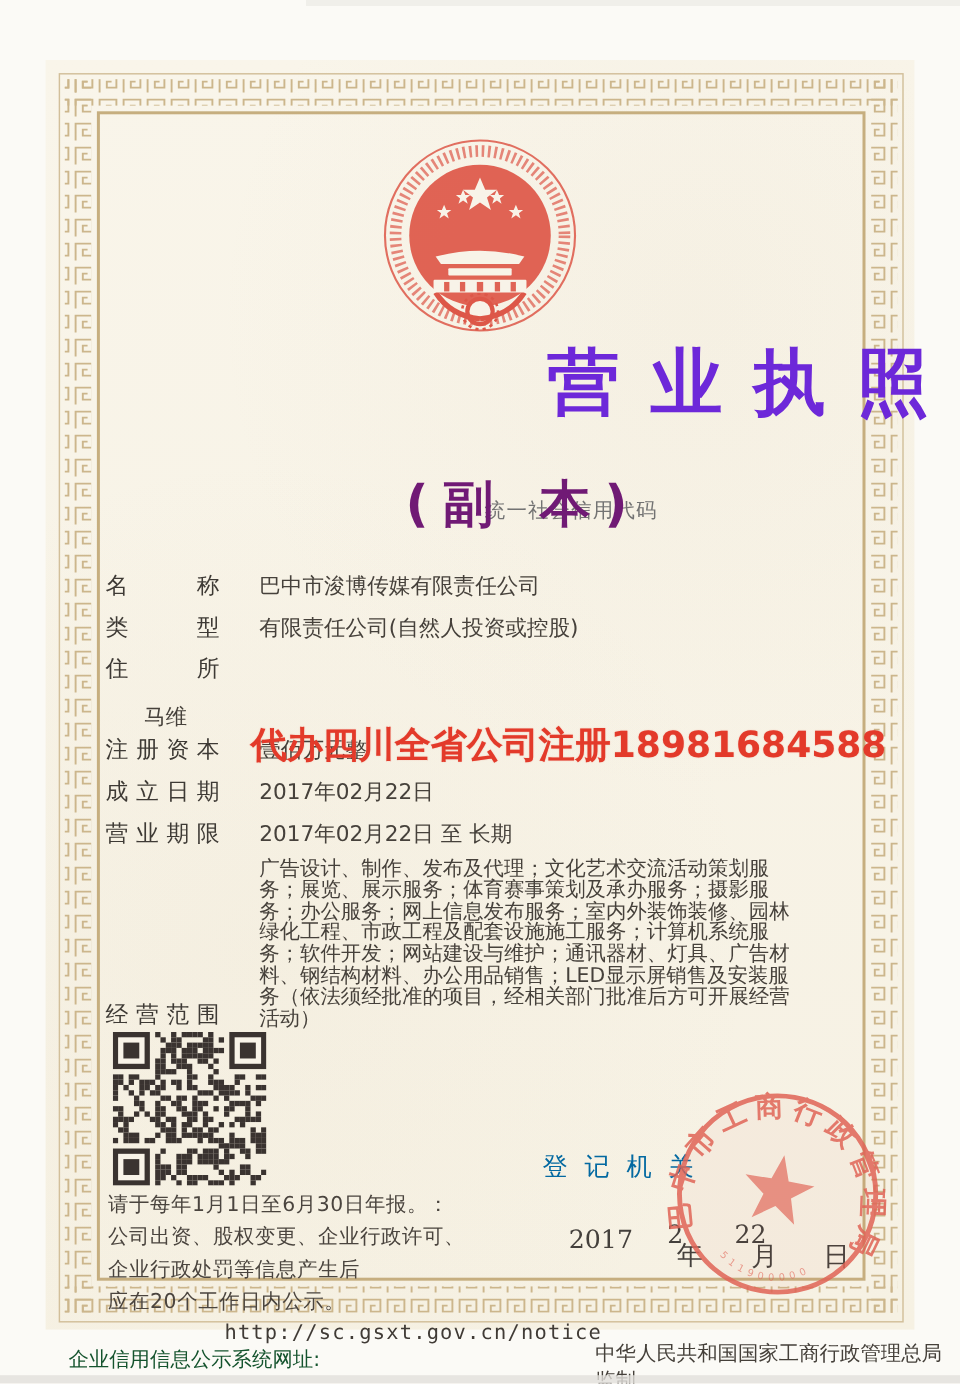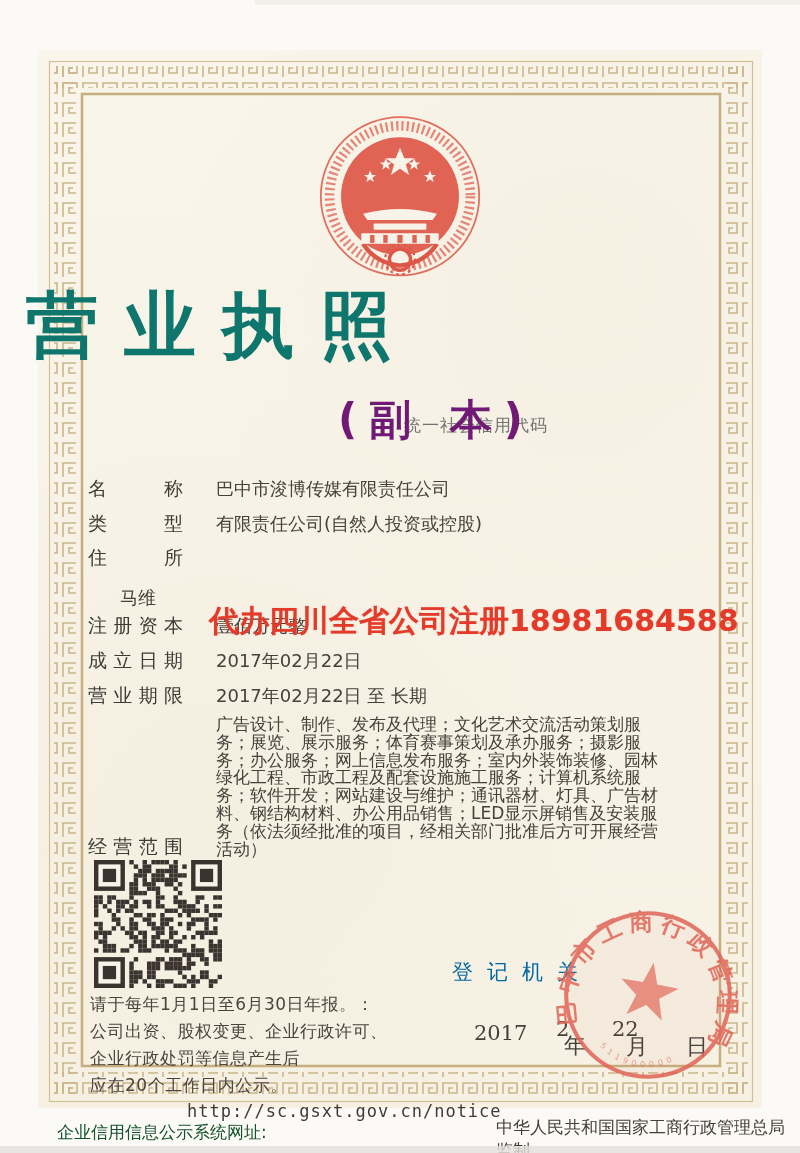--- a/index.html
+++ b/index.html
@@ -18,22 +18,22 @@
       linear-gradient(#f9f5ea,#f6f1e3);
   }
   .scan-top-edge{position:absolute;left:255px;top:0;width:545px;height:5px;background:#e9e7e3;opacity:.6;}
   .scan-bottom-edge{position:absolute;left:0;bottom:0;width:800px;height:7px;background:#e2e0dc;opacity:.8;}
 
   .border-svg{position:absolute;left:0;top:0;}
 
   .emblem{position:absolute;left:312px;top:110px;width:176px;height:176px;}
 
   .title{
-    position:absolute;left:0;top:286px;width:800px;text-align:left;
-    font-size:72px;font-weight:900;color:#0f766e;
+    position:absolute;left:0;top:286px;width:800px;text-align:right;
+    font-size:60px;font-weight:900;color:#6d28d9;
     letter-spacing:26px;margin-right:-26px;text-indent:26px;line-height:1.1;
   }
   .subtitle{
     position:absolute;left:338px;top:392px;
     font-size:42px;font-weight:700;color:#701a75;letter-spacing:12px;z-index:2;
   }
   .credit-line{
     position:absolute;left:404px;top:414px;display:flex;gap:14px;align-items:baseline;z-index:1;
   }
   .credit-label{font-size:17px;color:#737373;letter-spacing:1px;font-weight:400;}

